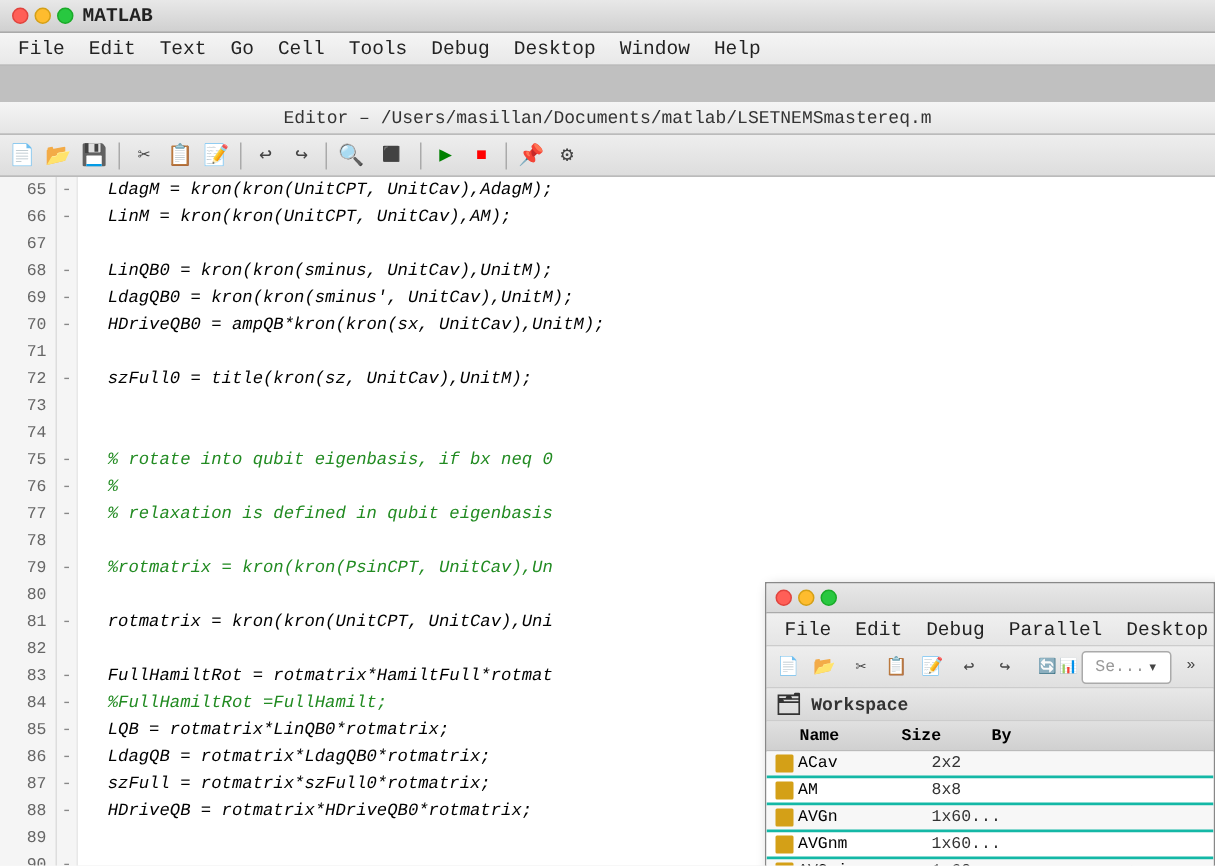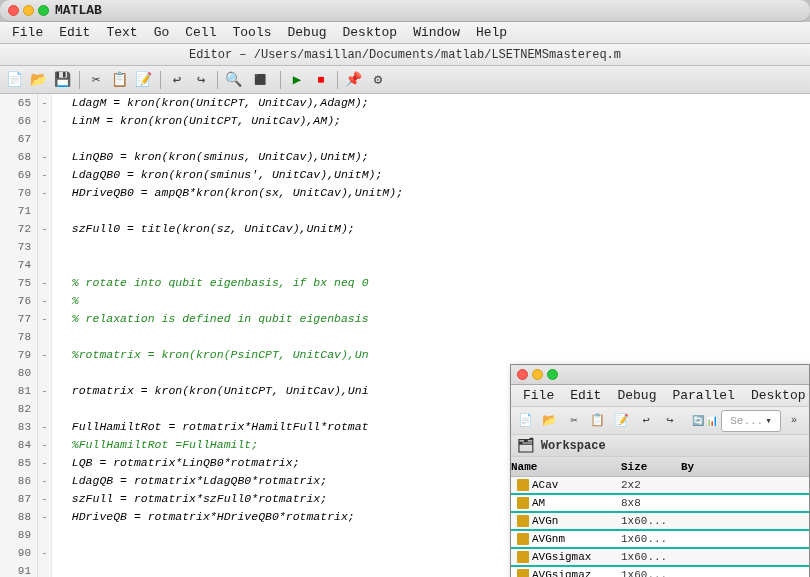--- a/index.html
+++ b/index.html
@@ -14,21 +14,20 @@
     }
 
     
     .title-bar {
       background: linear-gradient(to bottom, #e8e8e8, #d0d0d0);
       height: 22px;
       display: flex;
       align-items: center;
       padding: 0 8px;
       border-bottom: 1px solid #aaa;
-      border-radius: 10px;
     }
     .title-bar-app {
       font-size: 13px;
       font-weight: bold;
       color: #222;
     }
 
     
     .menu-bar {
       background: linear-gradient(to bottom, #f5f5f5, #e8e8e8);
@@ -48,20 +47,21 @@
     
     .editor-title-bar {
       background: linear-gradient(to bottom, #f5f5f5, #e5e5e5);
       height: 22px;
       display: flex;
       align-items: center;
       justify-content: center;
       border-bottom: 1px solid #bbb;
       font-size: 12px;
       color: #333;
+      margin-top: 24px;
     }
 
     
     .toolbar {
       background: linear-gradient(to bottom, #eeeeee, #dddddd);
       height: 28px;
       display: flex;
       align-items: center;
       padding: 0 4px;
       border-bottom: 1px solid #bbb;
@@ -199,21 +199,21 @@
 
     .popup-table-header {
       background: linear-gradient(to bottom, #e0e0e0, #d0d0d0);
       height: 20px;
       display: flex;
       align-items: center;
       border-bottom: 1px solid #bbb;
       font-size: 11px;
       font-weight: bold;
     }
-    .th-name { width: 110px; padding-left: 0; }
+    .th-name { width: 90px; padding-left: 22px; }
     .th-size { width: 60px; }
     .th-bytes { width: 50px; }
 
     .popup-table-body {
       flex: 1;
       overflow: hidden;
       background: white;
     }
     .table-row {
       display: flex;

